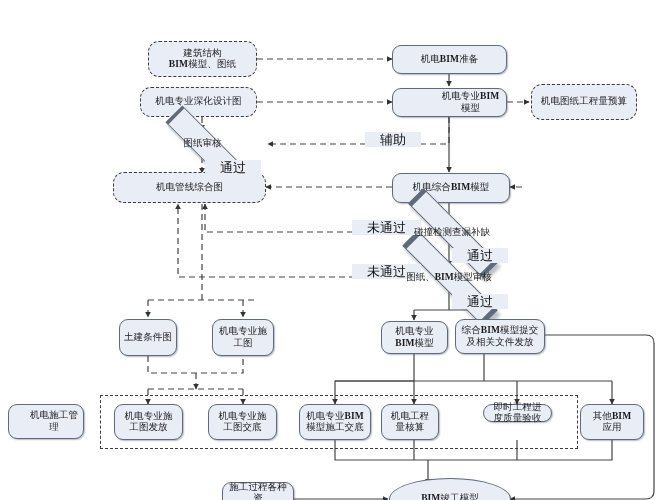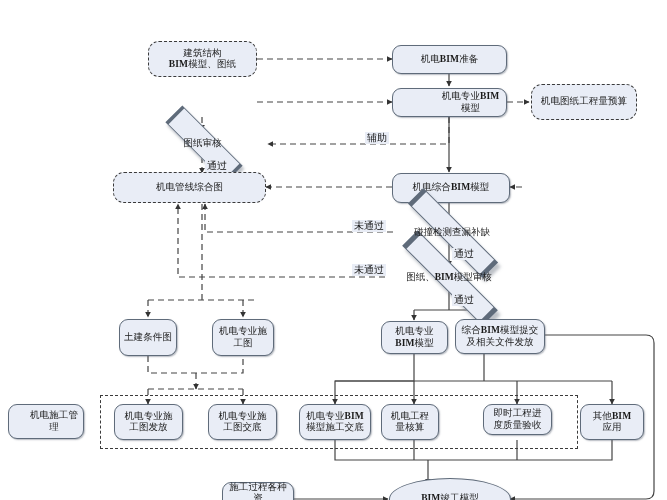--- a/index.html
+++ b/index.html
@@ -29,21 +29,21 @@
   
   .n-diamond{position:absolute;display:flex;align-items:center;
              justify-content:center;}
   .n-diamond .dm{position:absolute;left:50%;top:50%;
                  background:#e9edf6;border:1px solid #5f6b7a;
                  box-shadow:1px 1px 1.5px rgba(90,100,115,.4);}
   .n-diamond .dtxt{position:relative;z-index:3;font-size:9.5px;
                    white-space:nowrap;color:#1a1a1a;}
 
   .edge-label{position:absolute;background:#e9edf6;color:#111;
-              font-size:10px;line-height:1;padding:1px 2px;
+              font-size:13px;line-height:1;padding:1px 15px;
               white-space:nowrap;}
   .bold{font-weight:bold;}
 </style>
 </head>
 <body>
 
 <div id="canvas">
 
   <svg id="wires" viewBox="0 0 667 500">
     <defs>
@@ -117,20 +117,23 @@
 
     </g>
   </svg>
 
   <div class="group-dash" style="left:100px;top:363px;width:478px;height:54px;"></div>
 
   <div class="node n-dash" style="left:148px;top:9px;width:109px;height:36px;">
     <span>建筑结构<br><b class="bold">BIM</b>模型、图纸</span>
   </div>
 
+  <div class="node n-dash" style="left:140px;top:55px;width:117px;height:30px;">
+    <span>机电专业深化设计图</span>
+  </div>
 
   <div class="n-diamond" style="left:147px;top:96px;width:111px;height:30px;">
     <div class="dm" style="width:22px;height:22px;margin-left:-11px;margin-top:-11px;
          transform:rotate(45deg) scale(3.55,1.0);"></div>
     <span class="dtxt">图纸审核</span>
   </div>
 
   <div class="node n-dash" style="left:113px;top:140px;width:153px;height:31px;">
     <span>机电管线综合图</span>
   </div>
@@ -193,21 +196,21 @@
   </div>
 
   <div class="node n-solid" style="left:299px;top:372px;width:72px;height:36px;">
     <span>机电专业<b class="bold">BIM</b><br>模型施工交底</span>
   </div>
 
   <div class="node n-solid" style="left:381px;top:372px;width:58px;height:36px;">
     <span>机电工程<br>量核算</span>
   </div>
 
-  <div class="node n-solid" style="left:483px;top:372px;width:69px;height:31px;text-align:right;">
+  <div class="node n-solid" style="left:483px;top:372px;width:69px;height:18px;text-align:right;">
     <span>即时工程进<br>度质量验收</span>
   </div>
 
   <div class="node n-solid" style="left:580px;top:372px;width:64px;height:36px;">
     <span>其他<b class="bold">BIM</b><br>应用</span>
   </div>
 
   <div class="node n-solid" style="left:222px;top:450px;width:72px;height:34px;">
     <span>施工过程各种资<br>料汇总</span>
   </div>

